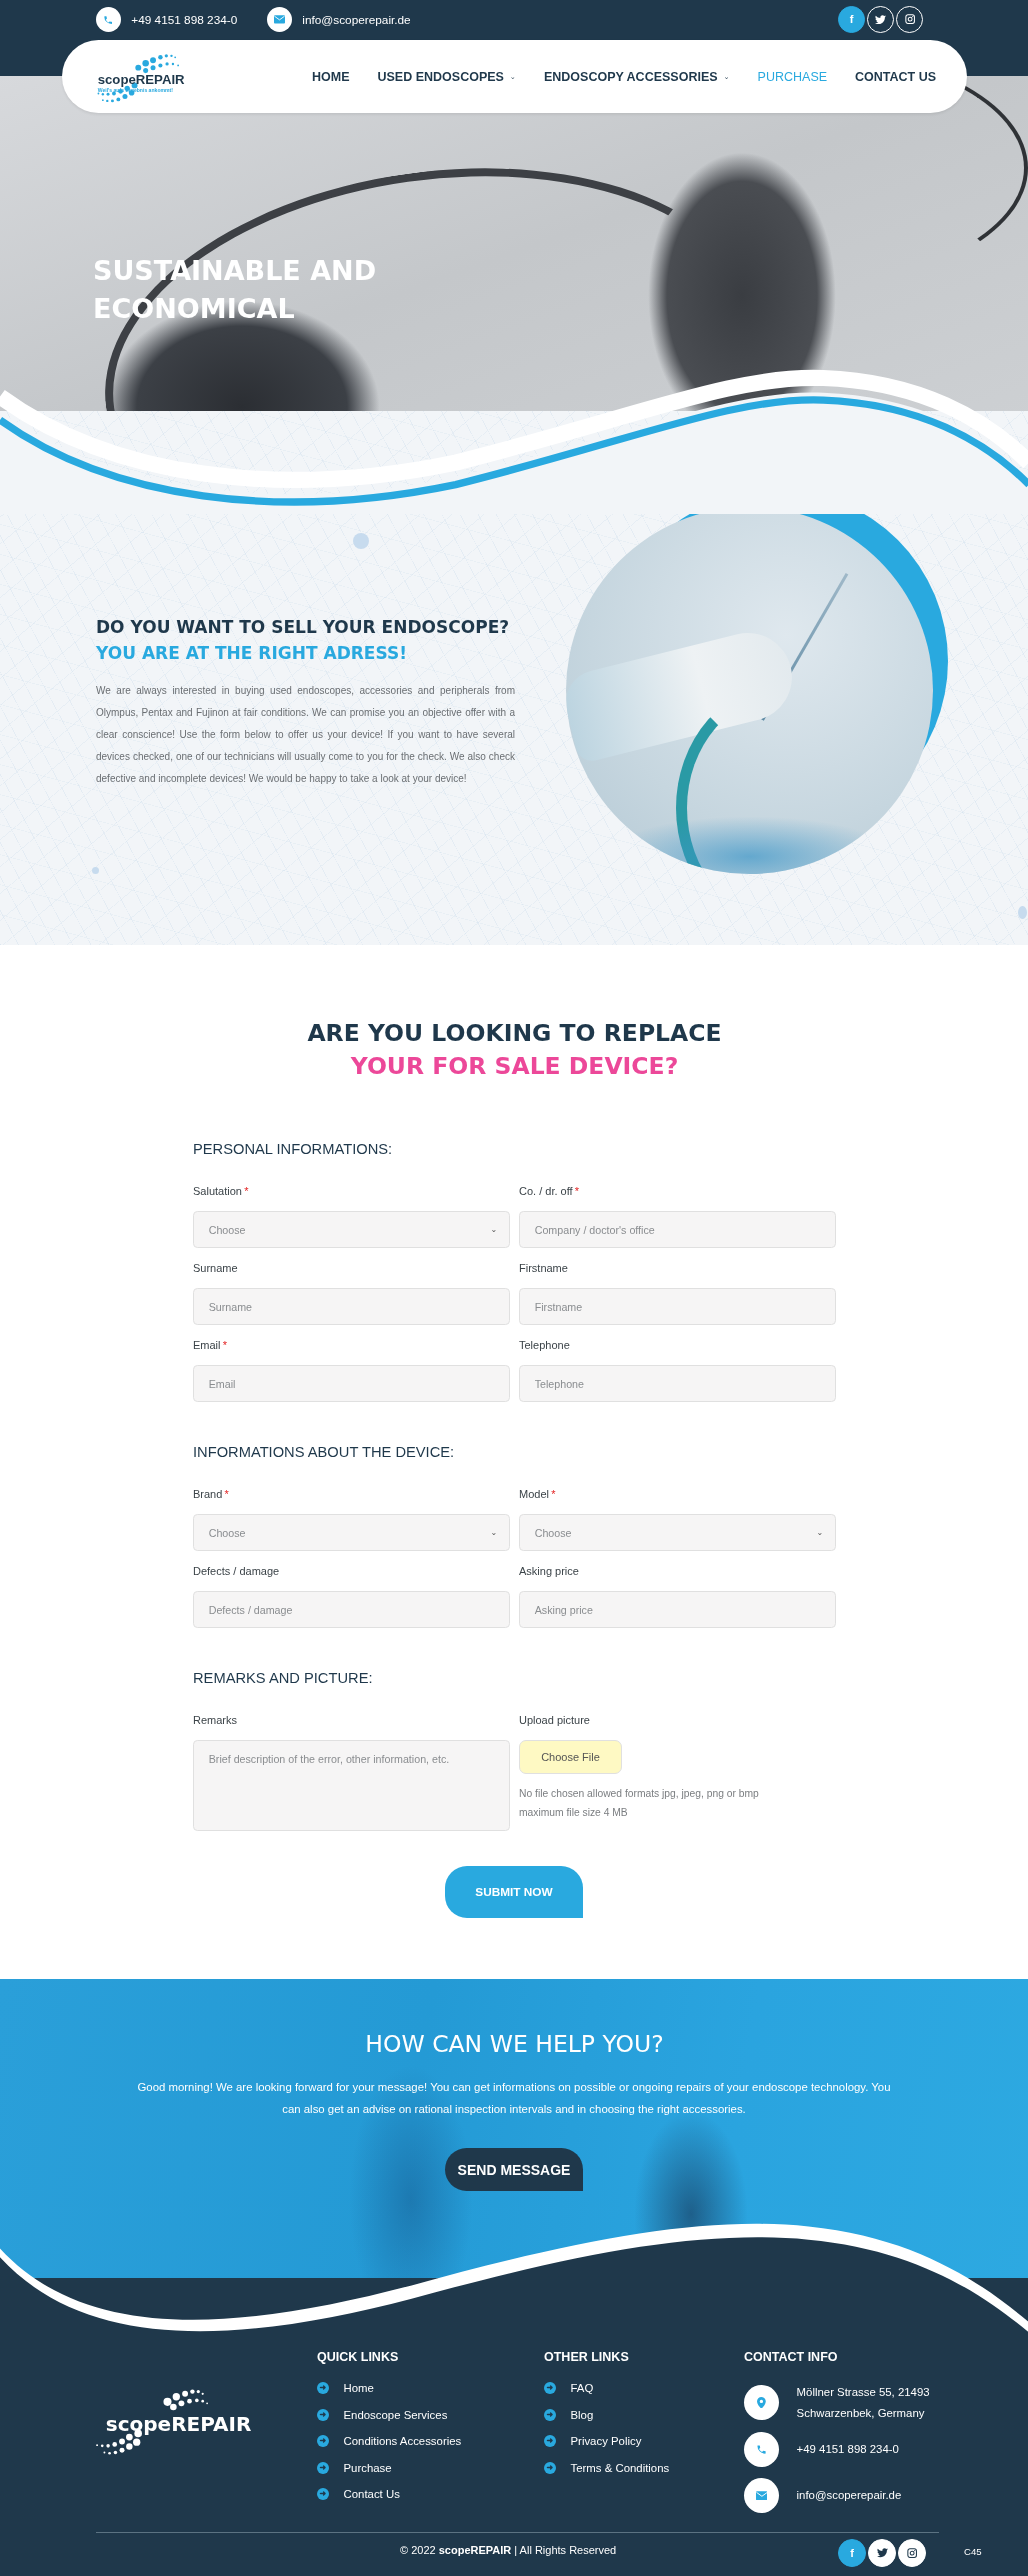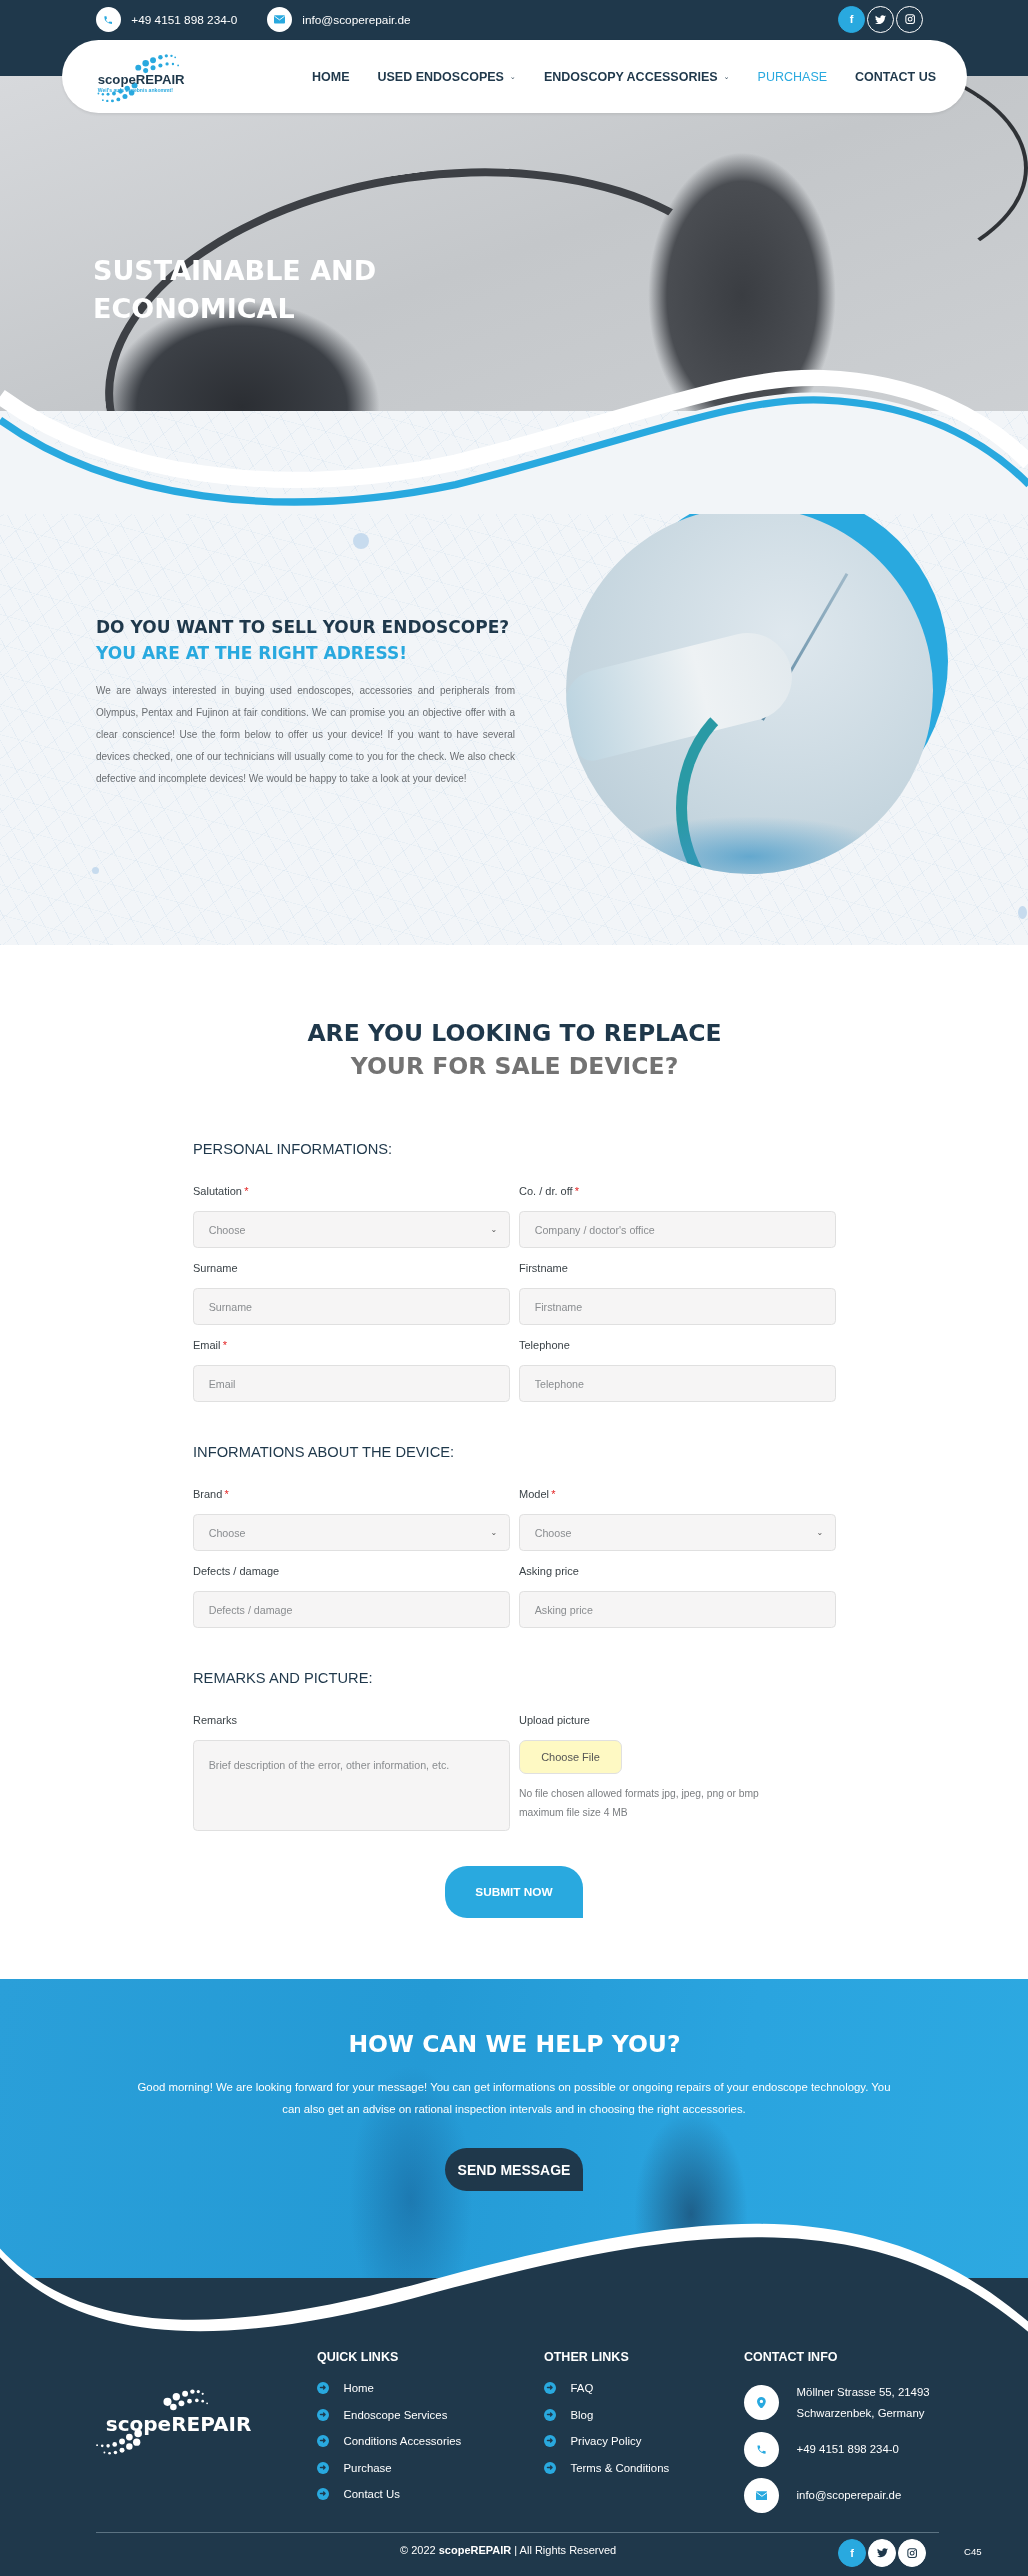--- a/index.html
+++ b/index.html
@@ -53,39 +53,39 @@
   .photo-circle .tube { position: absolute; left: 110px; top: 176px; width: 220px; height: 250px; border: 11.8px solid #2a9aa5; border-radius: 50%; border-right-color: transparent; border-top-color: transparent; }
   .photo-circle .rod { position: absolute; left: 195px; top: 44px; width: 2.9px; height: 169px; background: linear-gradient(#9fb8c8, #5e8aa4); transform: rotate(30deg); transform-origin: bottom; }
   .photo-circle .fog { position: absolute; left: 37px; top: 309px; width: 294px; height: 81px; background: radial-gradient(ellipse at center, rgba(60,150,200,.7), rgba(120,190,220,0) 70%); }
 
   
   .wave1 { position: absolute; top: 367px; left: 0; width: 1029px; height: 147px; z-index: 3; }
 
   
   .formsec { position: absolute; top: 946px; left: 0; width: 1029px; height: 1032px; background: #fff; }
   .formsec .title1 { position: absolute; top: 73px; left: 0; width: 1029px; text-align: center; font-family: "DejaVu Sans", sans-serif; font-weight: bold; font-size: 23.5px; color: #1f384b; }
-  .formsec .title2 { position: absolute; top: 106px; left: 0; width: 1029px; text-align: center; font-family: "DejaVu Sans", sans-serif; font-weight: bold; font-size: 23.5px; color: #737373; }
+  .formsec .title2 { position: absolute; top: 106px; left: 0; width: 1029px; text-align: center; font-family: "DejaVu Sans", sans-serif; font-weight: bold; font-size: 23.5px; color: #ec4899; }
   .sec-h { position: absolute; left: 193px; font-size: 14.7px; color: #1f384b; font-weight: normal; letter-spacing: 0; }
   .lbl { position: absolute; font-size: 11px; color: #3b4348; }
   .lbl .req { color: #e32222; margin-left: 2.2px; }
   .fld { position: absolute; width: 317px; height: 37px; background: #f6f5f5; border: 0.7px solid #e0e0e0; border-radius: 4.4px; font-size: 10.7px; color: #8a8d90; padding: 0 14.7px; display: flex; align-items: center; font-family: "Liberation Sans", sans-serif; }
   .fld .arr { position: absolute; right: 11.8px; top: 12.5px; font-size: 8px; color: #555; }
   .col1 { left: 193px; } .col2 { left: 519px; }
-  .textarea { height: 91px; align-items: flex-start; padding-top: 18px; }
+  .textarea { height: 91px; align-items: flex-start; padding-top: 12px; }
   .filebtn { position: absolute; left: 519px; width: 103px; height: 34px; background: #fef9c3; border: 0.7px solid #e0e0e0; border-radius: 7px; font-size: 11px; color: #555; display: flex; align-items: center; justify-content: center; }
   .filenote { position: absolute; left: 519px; width: 309px; font-size: 10.3px; line-height: 19px; color: #7b7e81; }
   .submit { position: absolute; left: 445px; top: 920px; width: 138px; height: 52px; background: #29a9df; border-radius: 22px 22px 0 22px; color: #fff; font-weight: bold; font-size: 11.8px; display: flex; align-items: center; justify-content: center; }
 
   
   .help { position: absolute; top: 1979px; left: 0; width: 1029px; height: 338px; overflow: hidden;
     background:
       radial-gradient(ellipse 88px 191px at 411px 220px, rgba(15,60,110,.35), rgba(15,60,110,0) 70%),
       radial-gradient(ellipse 81px 147px at 691px 235px, rgba(20,40,70,.55), rgba(20,40,70,0) 70%),
       linear-gradient(100deg, #2a9fd9 0%, #249ad5 40%, #2aa4df 70%, #2da9e1 100%); }
-  .help h2 { position: absolute; top: 51px; left: 0; width: 1029px; text-align: center; color: #fff; font-family: "DejaVu Sans", sans-serif; font-weight: bold; font-size: 23.5px; }
+  .help h2 { position: absolute; top: 51px; left: 0; width: 1029px; text-align: center; color: #fff; font-family: "DejaVu Sans", sans-serif; font-weight: normal; font-size: 23.5px; }
   .help p { position: absolute; top: 97px; left: 132px; width: 764px; text-align: center; color: #fff; font-size: 11.4px; line-height: 22px; }
   .sendbtn { position: absolute; top: 169px; left: 445px; width: 138px; height: 43px; background: #1f384b; border-radius: 22px 22px 0 22px; color: #fff; font-weight: bold; font-size: 14px; display: flex; align-items: center; justify-content: center; }
   .wave2 { position: absolute; top: 2219px; left: 0; width: 1029px; height: 118px; z-index: 3; }
 
   
   .footer { position: absolute; top: 2278px; left: 0; width: 1029px; height: 298px; background: #1f384b; }
   .flogo { position: absolute; left: 94px; top: 96px; width: 125px; height: 88px; }
   .flogo .t { position: absolute; left: 11.8px; top: 38px; color: #fff; font-weight: bold; font-size: 20px; font-family: "DejaVu Sans", sans-serif; }
   .fcol h4 { position: absolute; color: #fff; font-size: 12.5px; font-weight: bold; }
   .flink { position: absolute; color: #fff; font-size: 11.4px; display: flex; align-items: center; }

